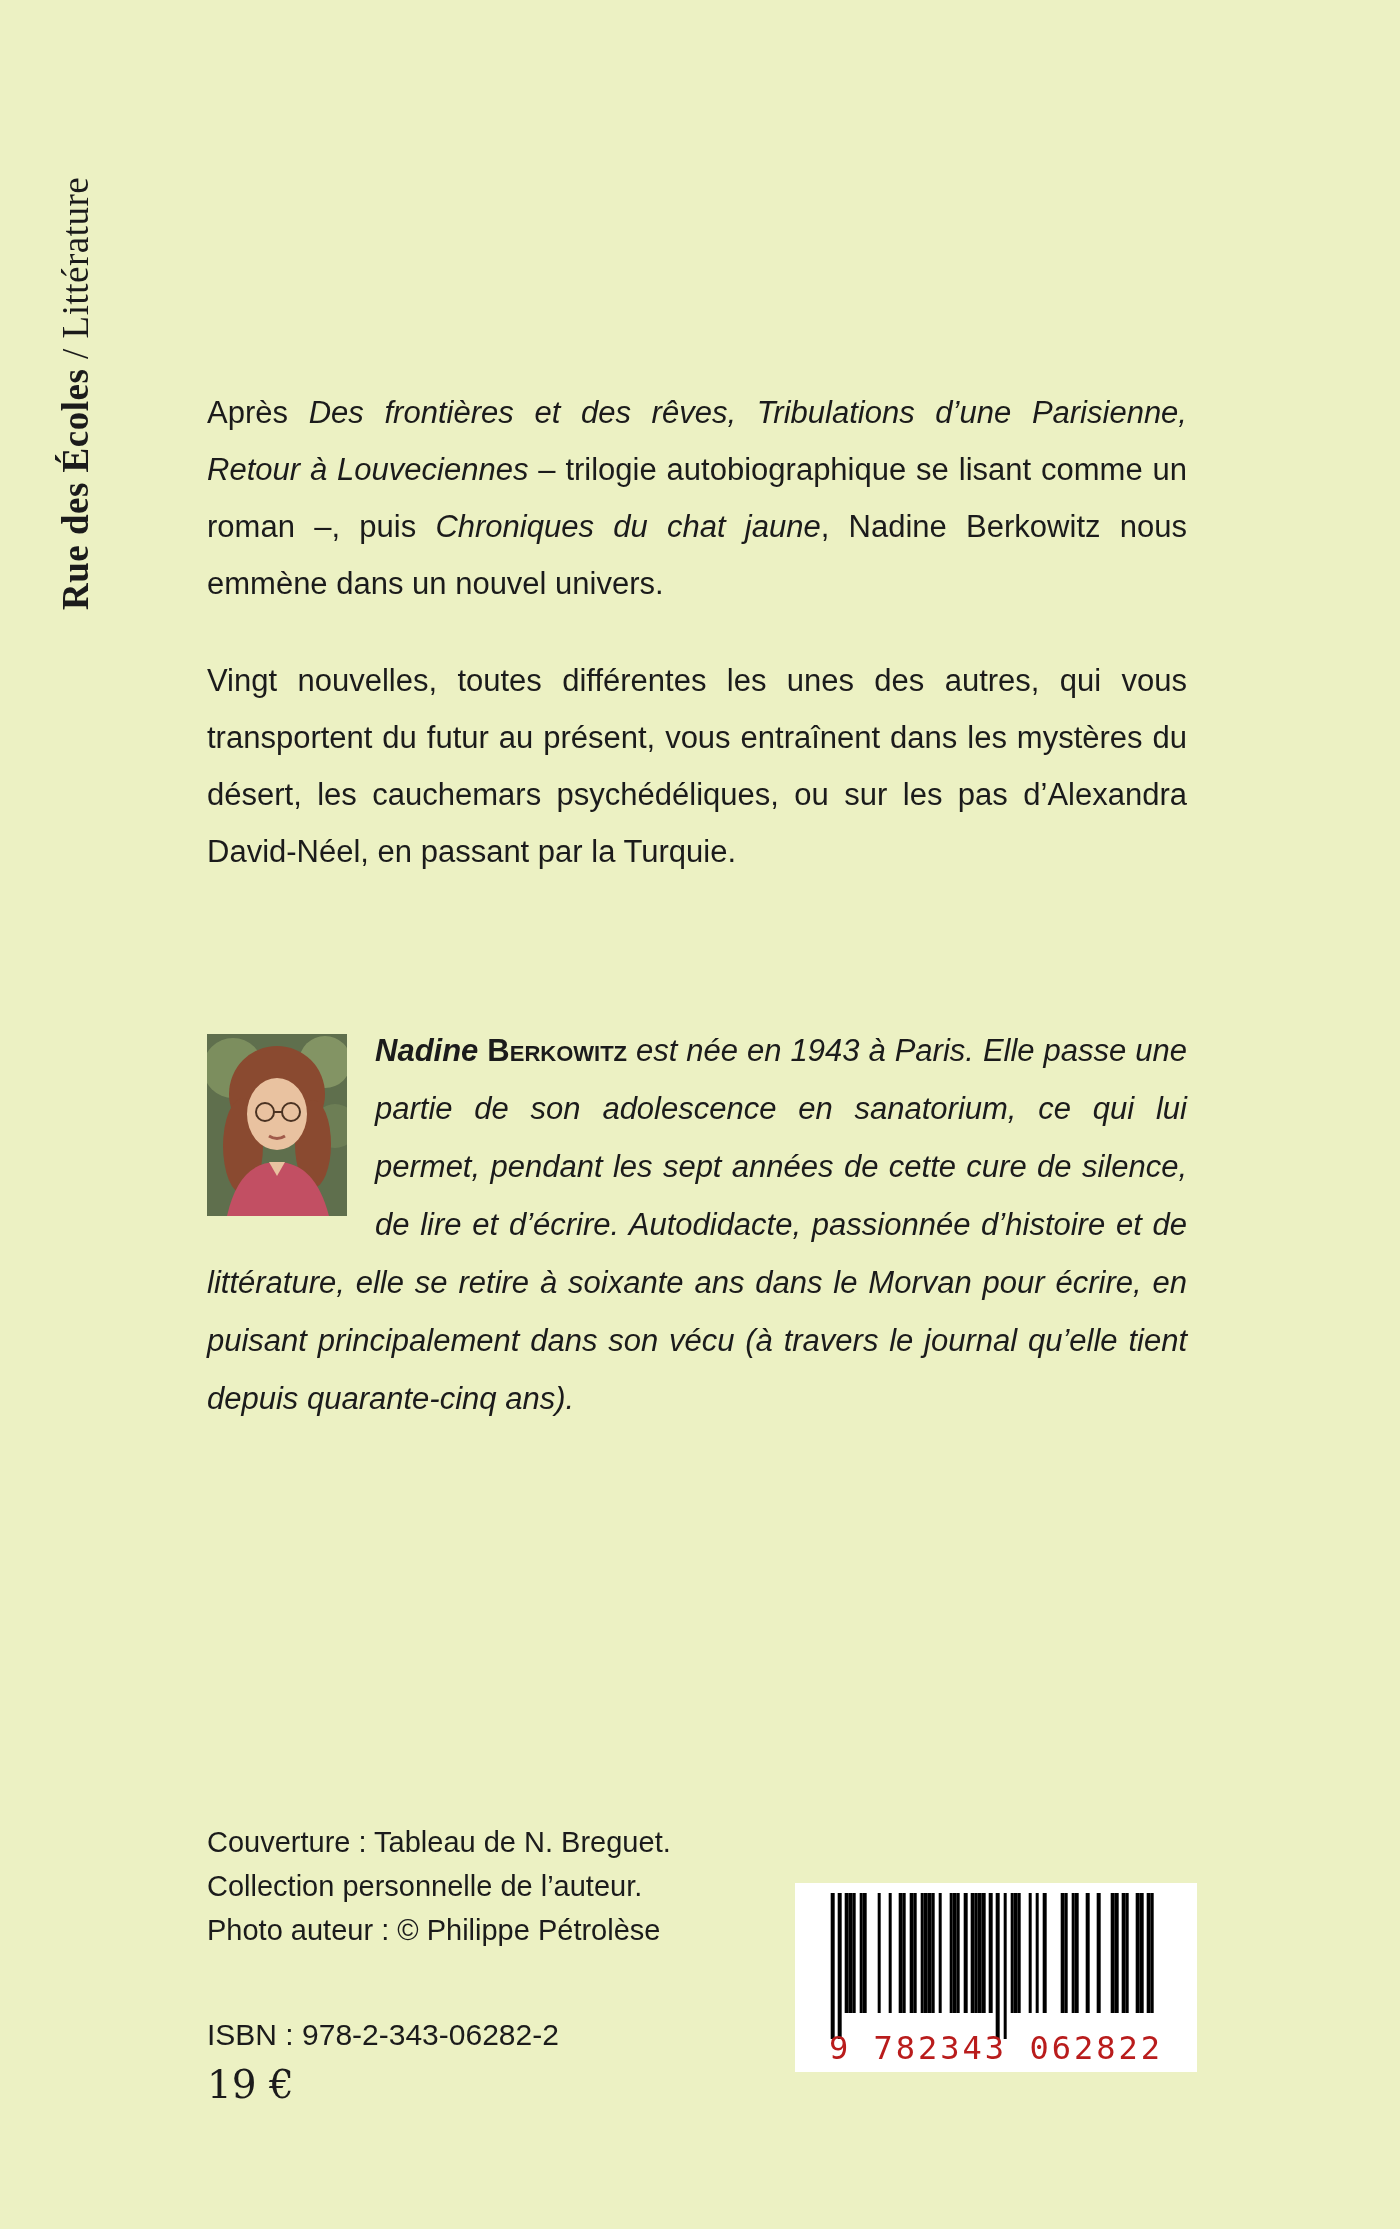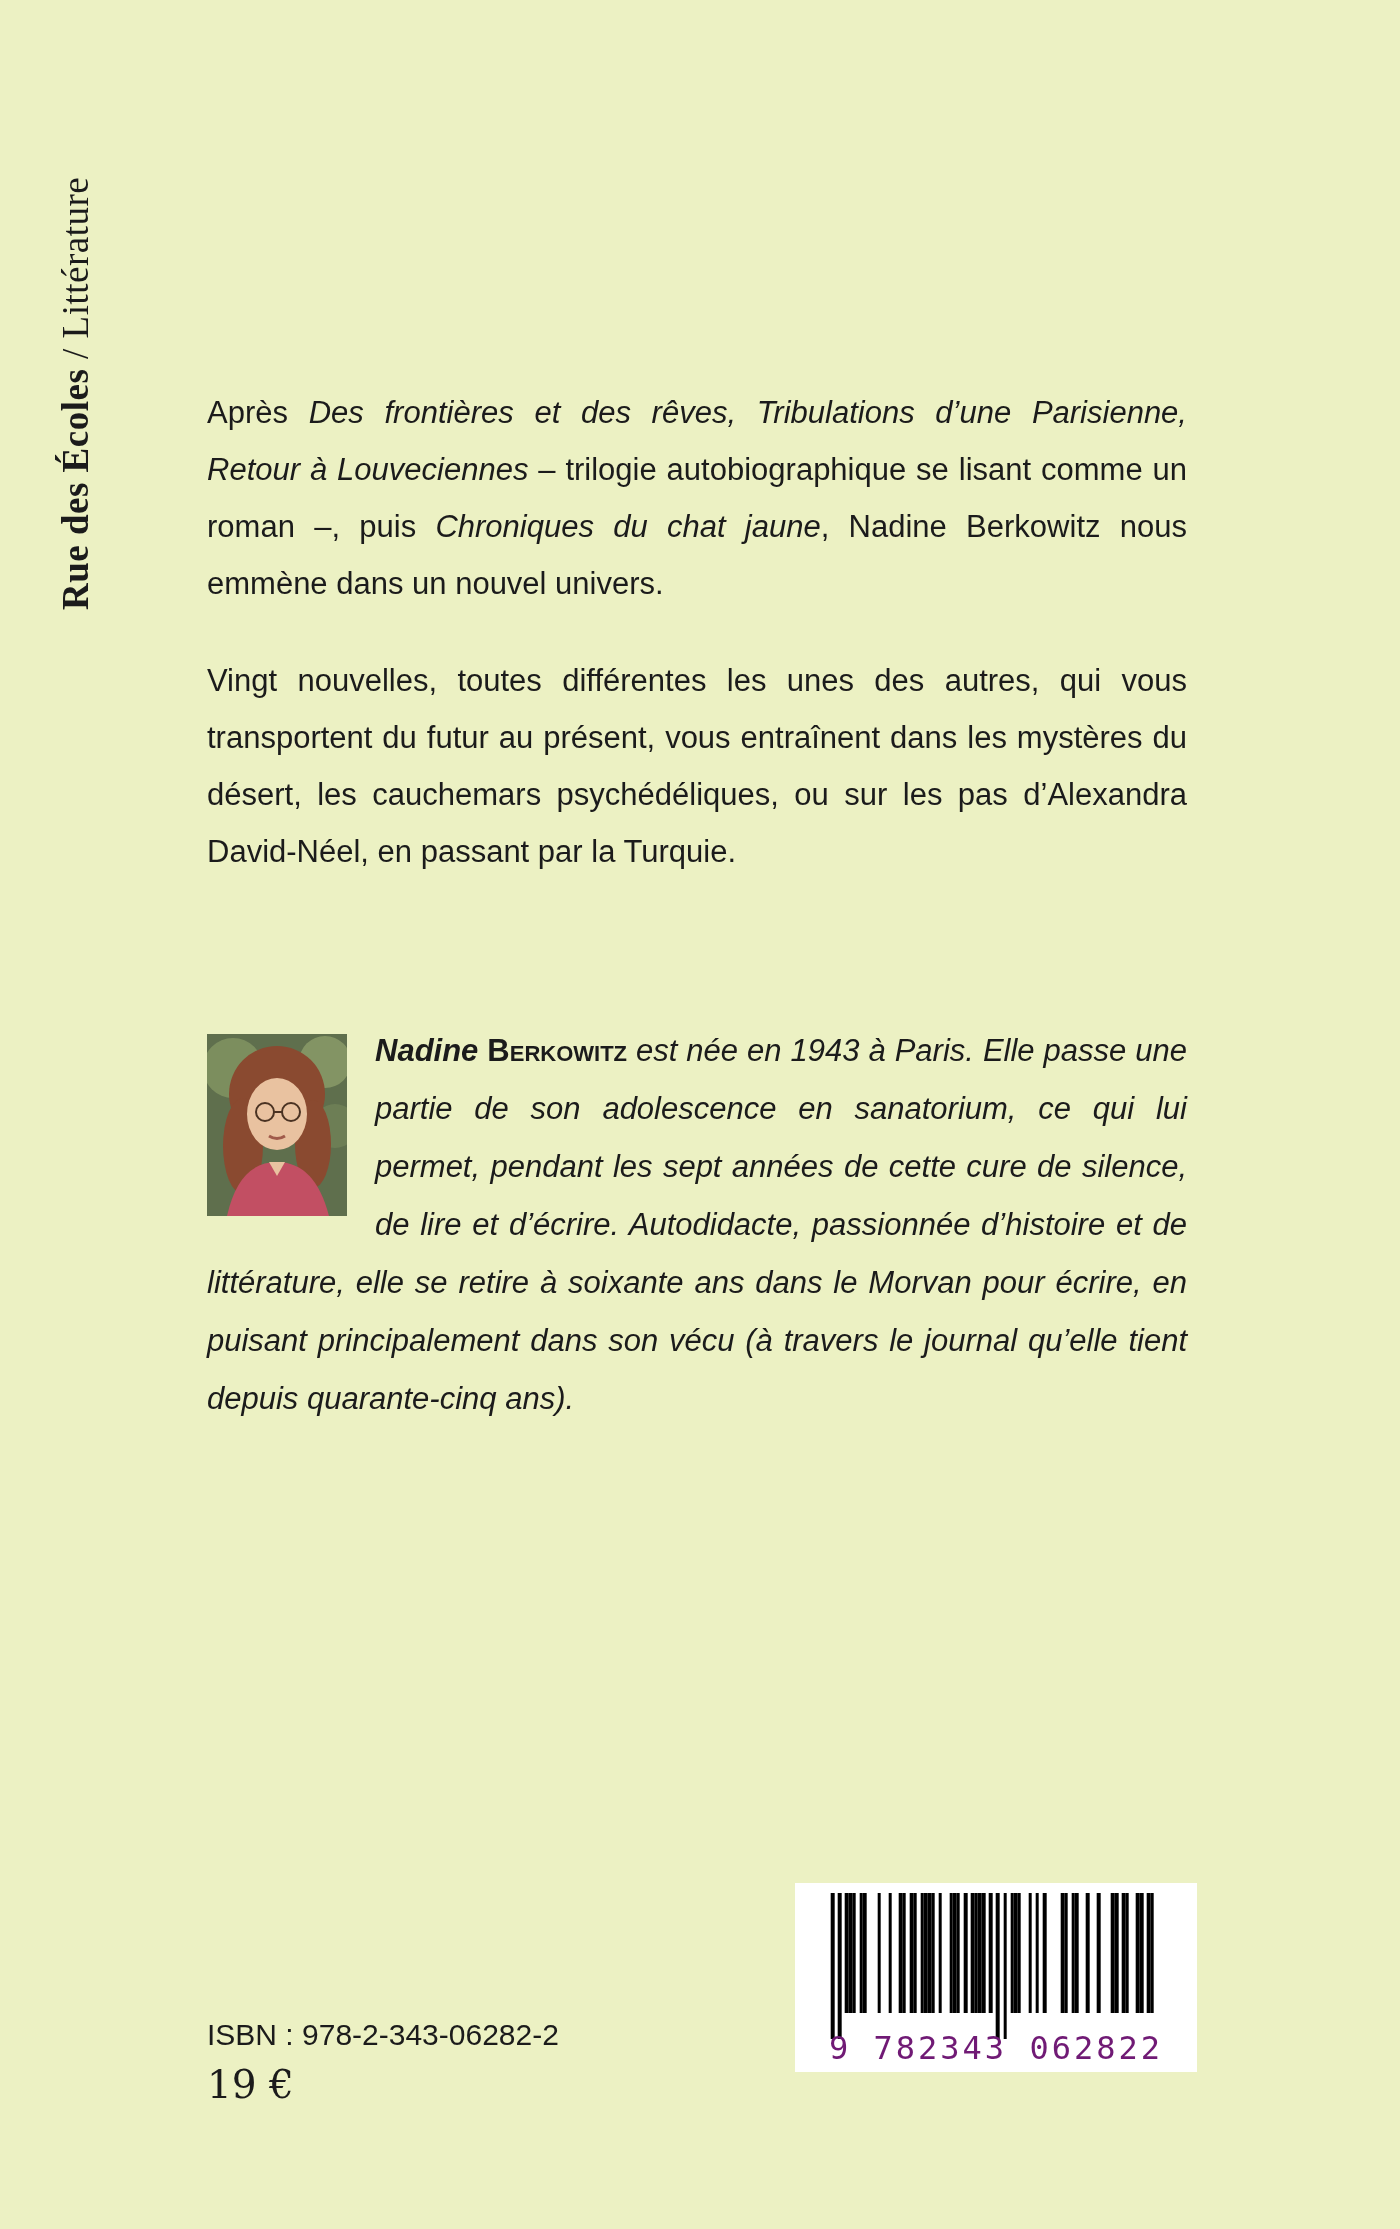--- a/index.html
+++ b/index.html
@@ -63,21 +63,21 @@
     position:absolute;left:50%;top:10px;transform:translateX(-50%);
     display:flex;align-items:flex-start;
   }
   .module{width:3.6px;height:120px;}
   .black{background:#000;}
   .tall{height:146px;}
   .barcode-digits{
     position:absolute;left:0;right:0;top:146px;
     text-align:center;
     font-family:"DejaVu Sans Mono",monospace;
-    font-size:32px;letter-spacing:3px;color:#701a75;
+    font-size:32px;letter-spacing:3px;color:#b91c1c;
   }
 </style>
 </head>
 <body>
 
 <div class="page">
 
   <div class="spine">
     <span class="spine-bold">Rue des Écoles</span><span class="spine-reg"> / Littérature</span>
   </div>
@@ -98,20 +98,25 @@
           <ellipse cx="70" cy="80" rx="30" ry="36" fill="#e9c2a0"></ellipse>
           <circle cx="58" cy="78" r="9" fill="none" stroke="#4a3222" stroke-width="2"></circle>
           <circle cx="84" cy="78" r="9" fill="none" stroke="#4a3222" stroke-width="2"></circle>
           <line x1="67" y1="78" x2="75" y2="78" stroke="#4a3222" stroke-width="2"></line>
           <path d="M62 102 Q70 107 78 102" stroke="#a05a4a" stroke-width="3" fill="none"></path>
           <path d="M20 182 Q32 128 70 128 Q108 128 122 182 Z" fill="#c24f63"></path>
           <path d="M62 128 L70 142 L78 128 Z" fill="#e9c2a0"></path>
         </svg>
       </span><span class="seg-bi">Nadine </span><span class="seg-bisc">Berkowitz</span><span class="seg-i"> est née en 1943 à Paris. Elle passe une partie de son adolescence en sanatorium, ce qui lui permet, pendant les sept années de cette cure de silence, de lire et d’écrire. Autodidacte, passionnée d’histoire et de littérature, elle se retire à soixante ans dans le Morvan pour écrire, en puisant principalement dans son vécu (à travers le journal qu’elle tient depuis quarante-cinq ans).</span></p>
 
+  <div class="credits">
+    <div>Couverture : Tableau de N. Breguet.</div>
+    <div>Collection personnelle de l’auteur.</div>
+    <div>Photo auteur : © Philippe Pétrolèse</div>
+  </div>
 
   <div class="isbn">ISBN : 978-2-343-06282-2</div>
 
   <div class="price">19 €</div>
 
   <div class="barcode-box">
     <div class="bars">
         <div class="module black tall"></div>
         <div class="module tall"></div>
         <div class="module black tall"></div>

